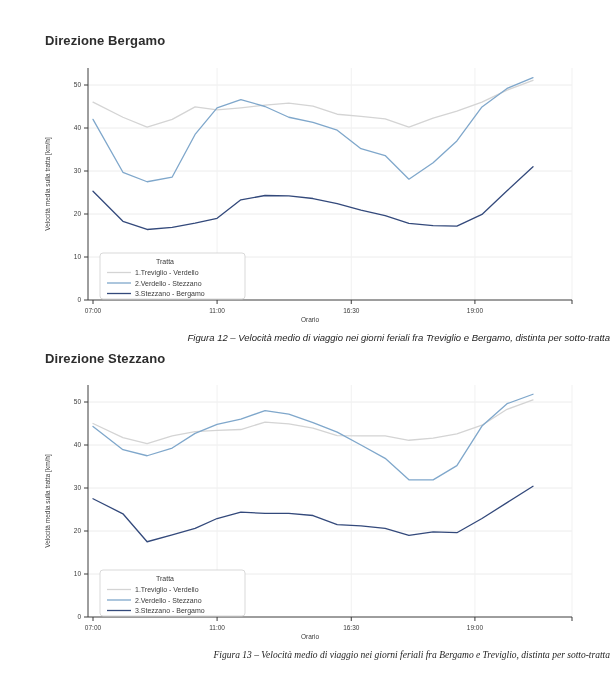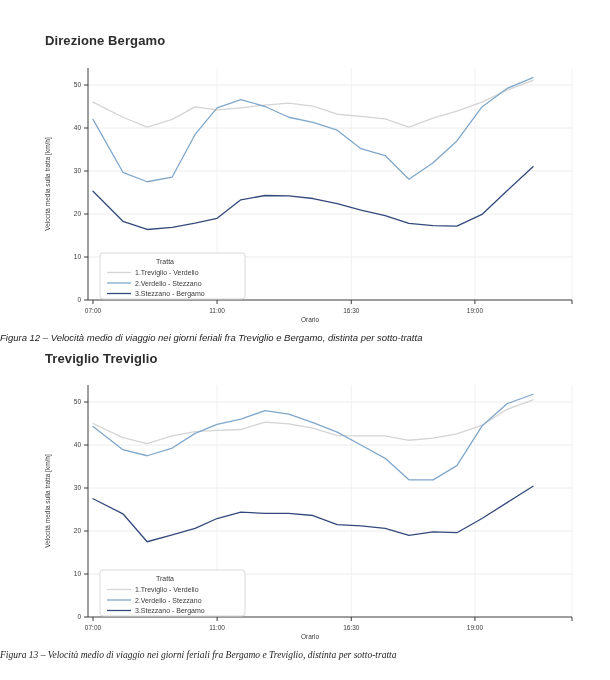--- a/index.html
+++ b/index.html
@@ -1,20 +1,20 @@
 <!DOCTYPE html>
 <html><head>
 <meta charset="utf-8">
 <style>
   html,body { margin:0; padding:0; background:#ffffff; }
   body { width:610px; height:680px; position:relative; font-family:"Liberation Sans", sans-serif; overflow:hidden; }
   .chart-title { position:absolute; left:45px; font-weight:bold; font-size:13px; color:#2d2d2d; letter-spacing:0.1px; }
   #title-1 { top:33px; }
   #title-2 { top:351px; }
-  .caption { position:absolute; left:0; width:610px; text-align:left; font-style:italic; font-size:9.5px; color:#1c1c1c; }
+  .caption { position:absolute; left:0; width:610px; text-align:right; font-style:italic; font-size:9.5px; color:#1c1c1c; }
   #caption-1 { top:332px; }
   #caption-2 { top:650px;font-family:Liberation Serif, serif; }
   svg.chart { position:absolute; left:0; }
   #chart-svg-0 { top:55px; }
   #chart-svg-1 { top:372px; }
   svg text { fill:#3a3a3a; font-family:"Liberation Sans", sans-serif; }
   .tick-label { font-size:6.5px; fill:#3a3a3a; }
   .axis-label { font-size:6.5px; fill:#3a3a3a; }
   .axis-line { stroke:#3c3c3c; stroke-width:1; }
   .legend-box { fill:#ffffff; stroke:#cfcfcf; stroke-width:0.8; }
@@ -79,21 +79,21 @@
     <text class="legend-entry-label" x="135" y="220">1.Treviglio - Verdello</text>
     <line x1="107" y1="228" x2="131" y2="228" stroke-width="1.3" stroke="#7fa7cb"></line>
     <text class="legend-entry-label" x="135" y="230.5">2.Verdello - Stezzano</text>
     <line x1="107" y1="238.5" x2="131" y2="238.5" stroke-width="1.3" stroke="#33497b"></line>
     <text class="legend-entry-label" x="135" y="241">3.Stezzano - Bergamo</text>
   </g>
 </svg>
 
 <div class="caption" id="caption-1">Figura 12 – Velocità medio di viaggio nei giorni feriali fra Treviglio e Bergamo, distinta per sotto-tratta</div>
 
-<div class="chart-title" id="title-2">Treviglio Treviglio</div>
+<div class="chart-title" id="title-2">Direzione Stezzano</div>
 
 <svg class="chart" id="chart-svg-1" width="610" height="275" viewBox="0 0 610 275">
   <g>
       <line x1="88" x2="572" y1="202" y2="202" stroke="#ececec" stroke-width="1"></line>
       <line x1="88" x2="572" y1="159" y2="159" stroke="#ececec" stroke-width="1"></line>
       <line x1="88" x2="572" y1="116" y2="116" stroke="#ececec" stroke-width="1"></line>
       <line x1="88" x2="572" y1="73" y2="73" stroke="#ececec" stroke-width="1"></line>
       <line x1="88" x2="572" y1="30" y2="30" stroke="#ececec" stroke-width="1"></line>
       <line x1="217.07999999999998" x2="217.07999999999998" y1="13" y2="245" stroke="#f1f1f1" stroke-width="1"></line>
       <line x1="351.28" x2="351.28" y1="13" y2="245" stroke="#f1f1f1" stroke-width="1"></line>

